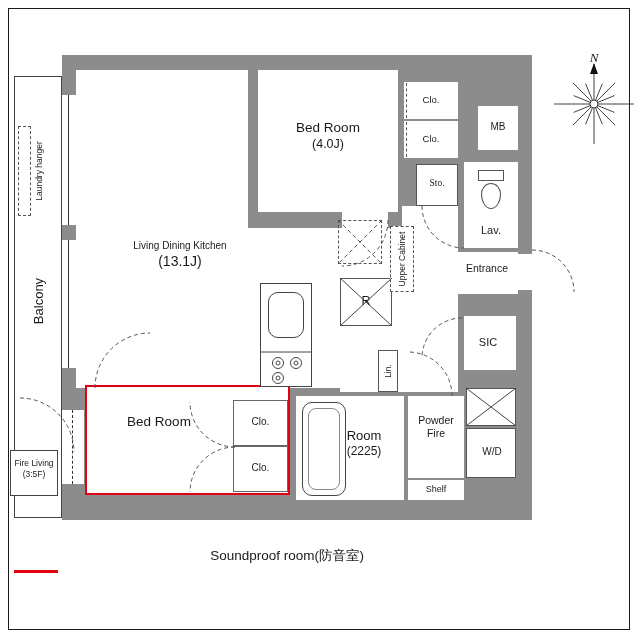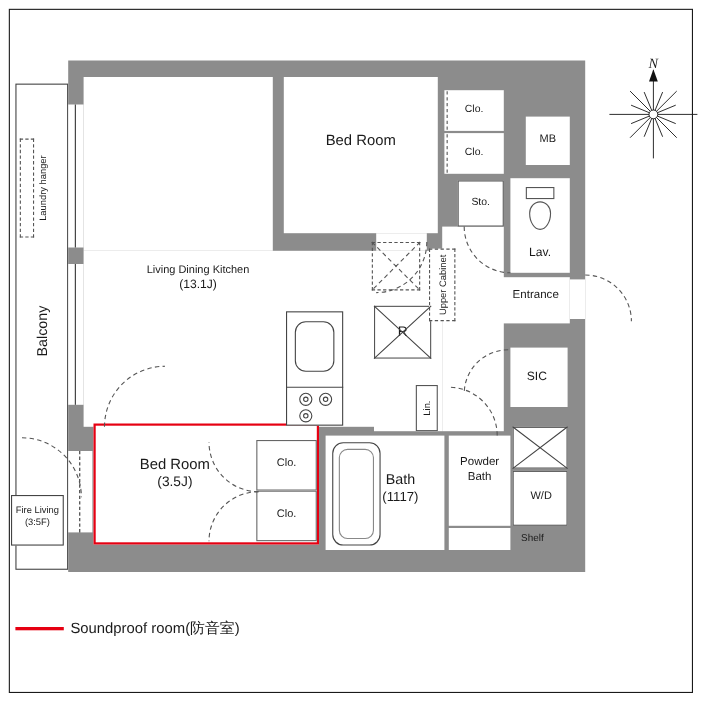--- a/index.html
+++ b/index.html
@@ -78,58 +78,58 @@
   <div class="abs" style="left:481px;top:183px;width:20px;height:26px;border:1px solid #555;border-radius:50% 50% 50% 50% / 42% 42% 58% 58%;background:#fff;"></div>
 
   <div class="abs" style="left:10px;top:450px;width:48px;height:46px;border:1px solid #444;background:#fff;"></div>
   <div class="lbl" style="left:10px;top:458px;width:48px;font-size:8.5px;">
     <span>Fire Living</span><br>
     <span>(3:5F)</span>
   </div>
 
   <div class="lbl" style="left:80px;top:240px;width:200px;">
     <div style="font-size:10px;">Living Dining Kitchen</div>
-    <div style="font-size:11px;">(13.1J)</div>
+    <div style="font-size:14px;">(13.1J)</div>
   </div>
   <div class="lbl" style="left:268px;top:120px;width:120px;">
     <div style="font-size:13.5px;">Bed Room</div>
+    <div style="font-size:12.5px;">(4.0J)</div>
   </div>
   <div class="lbl" style="left:93px;top:414px;width:132px;">
     <div style="font-size:13.5px;">Bed Room</div>
-    <div style="font-size:12.5px;">(3.5J)</div>
   </div>
   <div class="lbl" style="left:328px;top:428px;width:72px;">
-    <div style="font-size:13px;">Bath</div>
-    <div style="font-size:12px;">(1117)</div>
+    <div style="font-size:13px;">Room</div>
+    <div style="font-size:12px;">(2225)</div>
   </div>
-  <div class="lbl" style="left:410px;top:414px;width:52px;font-size:10.5px;">Powder Bath</div>
+  <div class="lbl" style="left:410px;top:414px;width:52px;font-size:10.5px;">Powder Fire</div>
   <div class="lbl" style="left:464px;top:224px;width:54px;font-size:11px;">Lav.</div>
   <div class="lbl" style="left:456px;top:262px;width:62px;font-size:10.5px;">Entrance</div>
   <div class="lbl" style="left:464px;top:336px;width:48px;font-size:11px;">SIC</div>
 
   <div class="lbl" style="left:404px;top:94px;width:54px;font-size:9.5px;">Clo.</div>
   <div class="lbl" style="left:404px;top:133px;width:54px;font-size:9.5px;">Clo.</div>
   <div class="lbl" style="left:233px;top:416px;width:55px;font-size:10px;">Clo.</div>
   <div class="lbl" style="left:233px;top:462px;width:55px;font-size:10px;">Clo.</div>
   <div class="lbl" style="left:478px;top:121px;width:40px;font-size:10px;">MB</div>
-  <div class="lbl" style="left:416px;top:178px;width:42px;font-size:9.5px;">Sto.</div>
+  <div class="lbl" style="left:416px;top:178px;width:42px;font-size:9.5px;font-family:Liberation Serif, serif;">Sto.</div>
   <div class="lbl" style="left:340px;top:294px;width:52px;font-size:12.5px;">R</div>
   <div class="lbl" style="left:466px;top:446px;width:52px;font-size:10px;">W/D</div>
-  <div class="lbl" style="left:408px;top:484px;width:56px;font-size:9px;margin-left:48px;">Shelf</div>
+  <div class="lbl" style="left:408px;top:484px;width:56px;font-size:9px;">Shelf</div>
 
   <div class="vlabel" style="left:38px;top:301px;font-size:13px;">Balcony</div>
   <div class="dashedbox" style="left:18px;top:126px;width:13px;height:90px;background:transparent;"></div>
   <div class="vlabel" style="left:39px;top:171px;font-size:8.5px;">Laundry hanger</div>
   <div class="vlabel" style="left:402px;top:259px;font-size:8.5px;">Upper Cabinet</div>
   <div class="vlabel" style="left:388px;top:371px;font-size:8.5px;">Lin.</div>
 
   <div class="lbl" style="left:578px;top:50px;width:32px;font-size:13px;font-family:'Liberation Serif',serif;font-style:italic;">N</div>
 
   <div class="legendline" style="left:14px;top:570px;width:44px;height:3px;"></div>
-  <div class="lbl" style="left:64px;top:563px;width:300px;font-size:13.5px;text-align:left;">Soundproof room(防音室)</div>
+  <div class="lbl" style="left:64px;top:548px;width:300px;font-size:13.5px;text-align:right;">Soundproof room(防音室)</div>
 
   <svg width="640" height="640" viewBox="0 0 640 640">
 
     <g stroke="#555" stroke-width="1" fill="none" stroke-dasharray="4 3">
       <path d="M 95 388 A 55 55 0 0 1 150 333"></path>
       <path d="M 388 220 A 46 46 0 0 1 342 266"></path>
       <path d="M 532 250 A 42 42 0 0 1 574 292"></path>
       <path d="M 422 206 A 42 42 0 0 0 464 248"></path>
       <path d="M 452 396 A 44 44 0 0 0 408 352"></path>
       <path d="M 462 318 A 40 40 0 0 0 422 358"></path>

